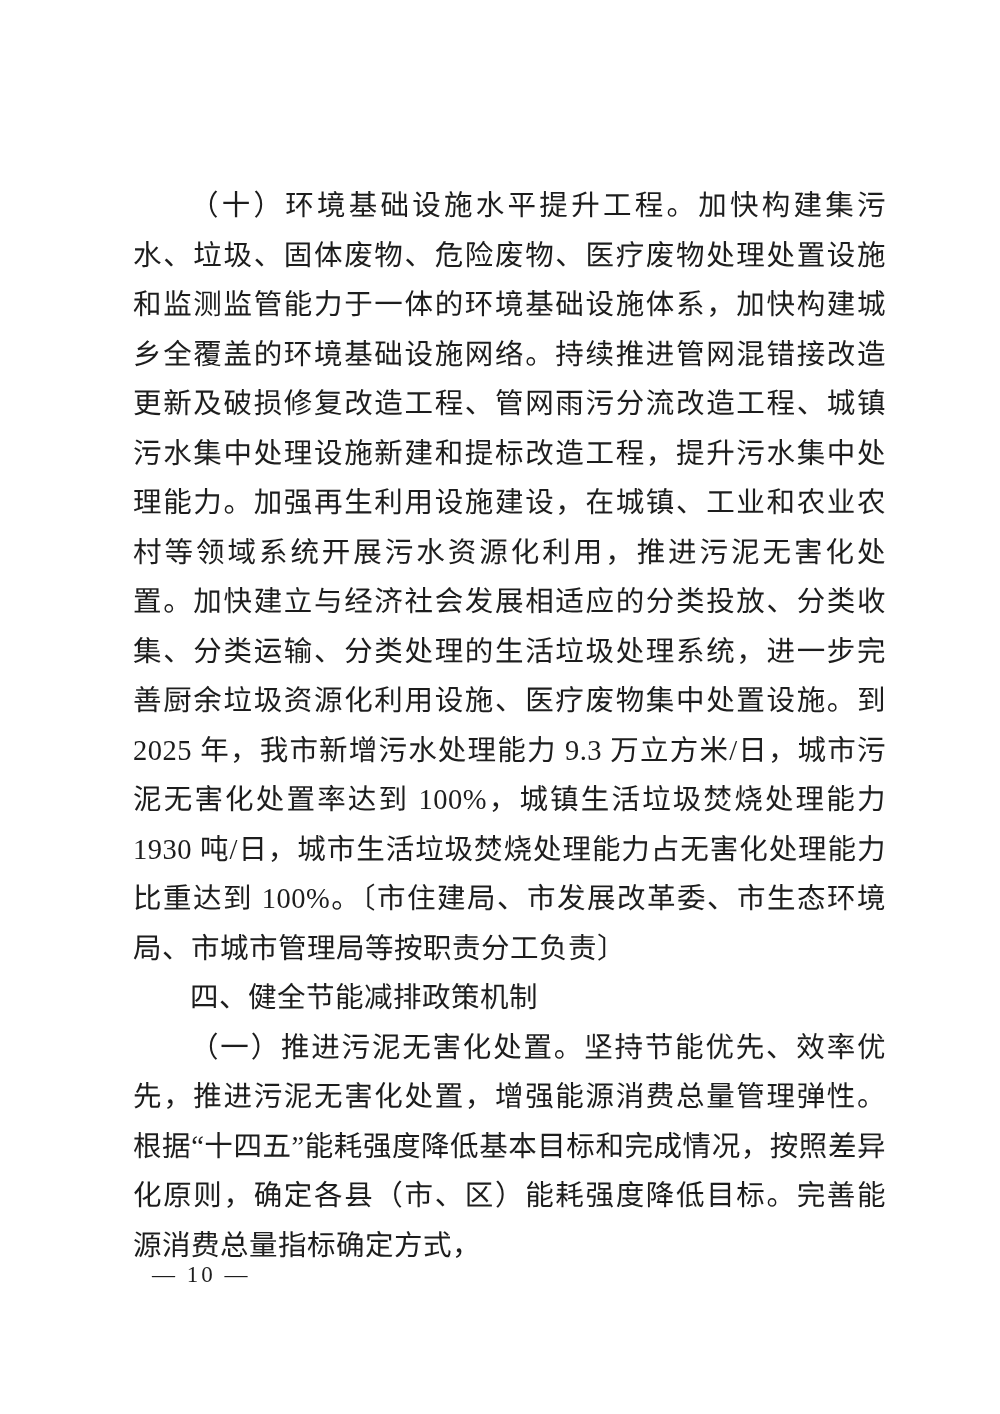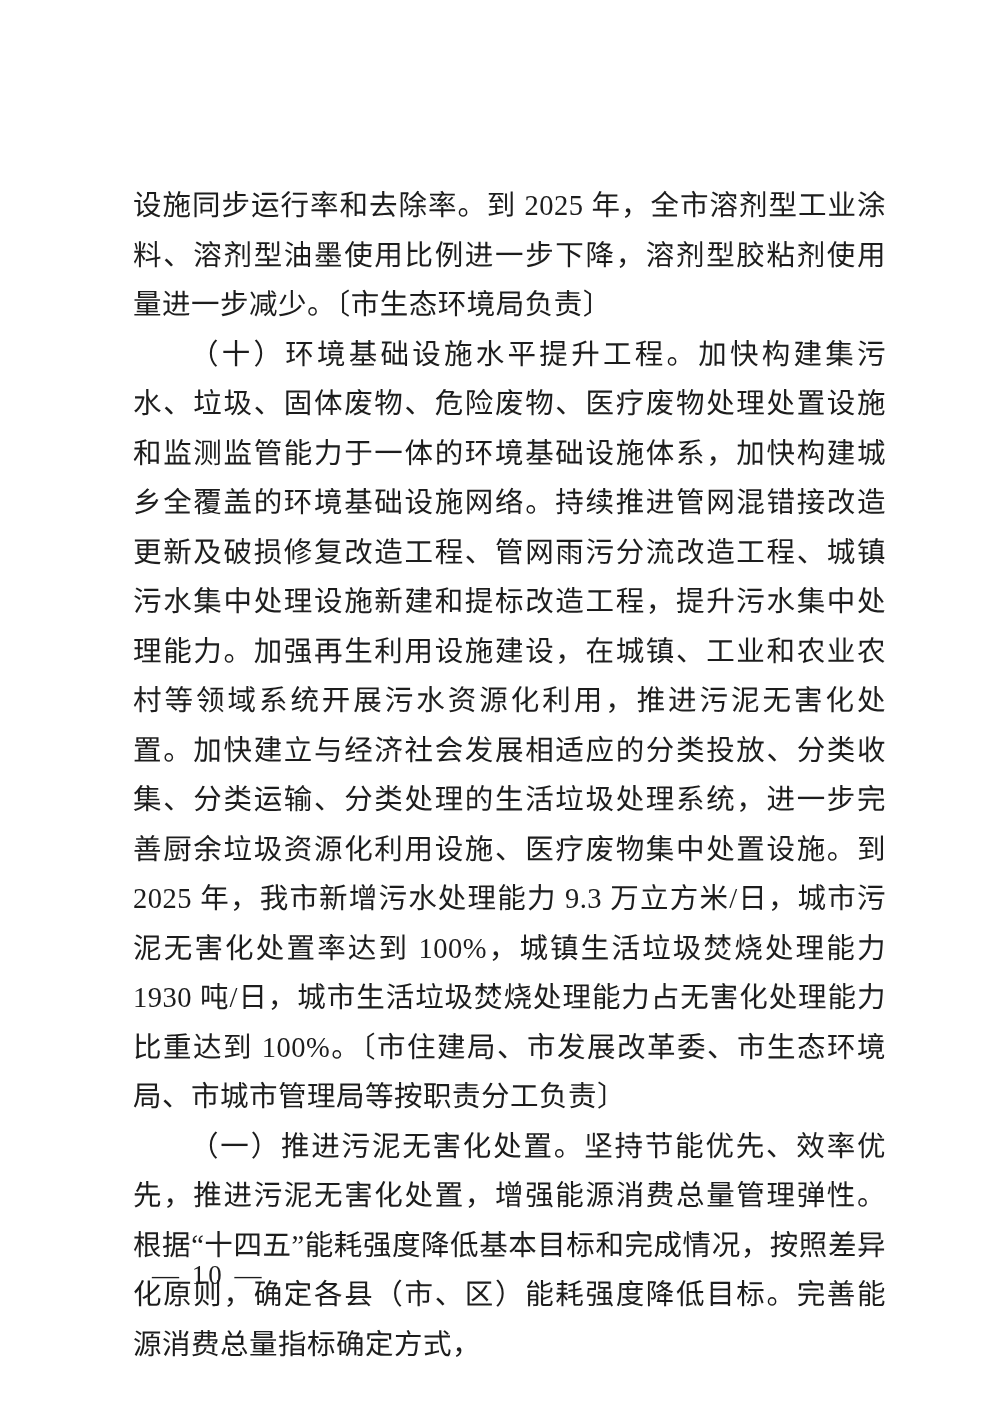--- a/index.html
+++ b/index.html
@@ -35,30 +35,30 @@
   .para.indent {
     text-indent: 2em;
   }
   .seg-bold {
     font-weight: normal;
   }
   .footer-pageno {
     position: absolute;
     left: 152px;
     top: 1258px;
-    font-size: 27px;
+    font-size: 23px;
     line-height: 34px;
     letter-spacing: 3px;
     color: #1d1d1d;
     font-family: "Liberation Serif", "DejaVu Serif", serif;
   }
 </style>
 </head>
 <body>
 
 <div class="page">
   <div class="doc-body" id="doc-body">
-      <p class="para"><span class="seg">设施同步运行率和去除率。到 2025 年，全市溶剂型工业涂料、溶剂型油墨使用比例进一步下降，溶剂型胶粘剂使用量进一步减少。〔市生态环境局负责〕</span></p>
       <p class="para indent"><span class="seg seg-bold">（十）环境基础设施水平提升工程。</span><span class="seg">加快构建集污水、垃圾、固体废物、危险废物、医疗废物处理处置设施和监测监管能力于一体的环境基础设施体系，加快构建城乡全覆盖的环境基础设施网络。持续推进管网混错接改造更新及破损修复改造工程、管网雨污分流改造工程、城镇污水集中处理设施新建和提标改造工程，提升污水集中处理能力。加强再生利用设施建设，在城镇、工业和农业农村等领域系统开展污水资源化利用，推进污泥无害化处置。加快建立与经济社会发展相适应的分类投放、分类收集、分类运输、分类处理的生活垃圾处理系统，进一步完善厨余垃圾资源化利用设施、医疗废物集中处置设施。到 2025 年，我市新增污水处理能力 9.3 万立方米/日，城市污泥无害化处置率达到 100%，城镇生活垃圾焚烧处理能力 1930 吨/日，城市生活垃圾焚烧处理能力占无害化处理能力比重达到 100%。〔市住建局、市发展改革委、市生态环境局、市城市管理局等按职责分工负责〕</span></p>
+      <p class="para indent heading"><span class="seg seg-bold">四、健全节能减排政策机制</span></p>
       <p class="para indent"><span class="seg seg-bold">（一）推进污泥无害化处置。</span><span class="seg">坚持节能优先、效率优先，推进污泥无害化处置，增强能源消费总量管理弹性。根据“十四五”能耗强度降低基本目标和完成情况，按照差异化原则，确定各县（市、区）能耗强度降低目标。完善能源消费总量指标确定方式，</span></p>
     </div>
   <div class="footer-pageno">— 10 —</div>
 </div>
 
 </body></html>

